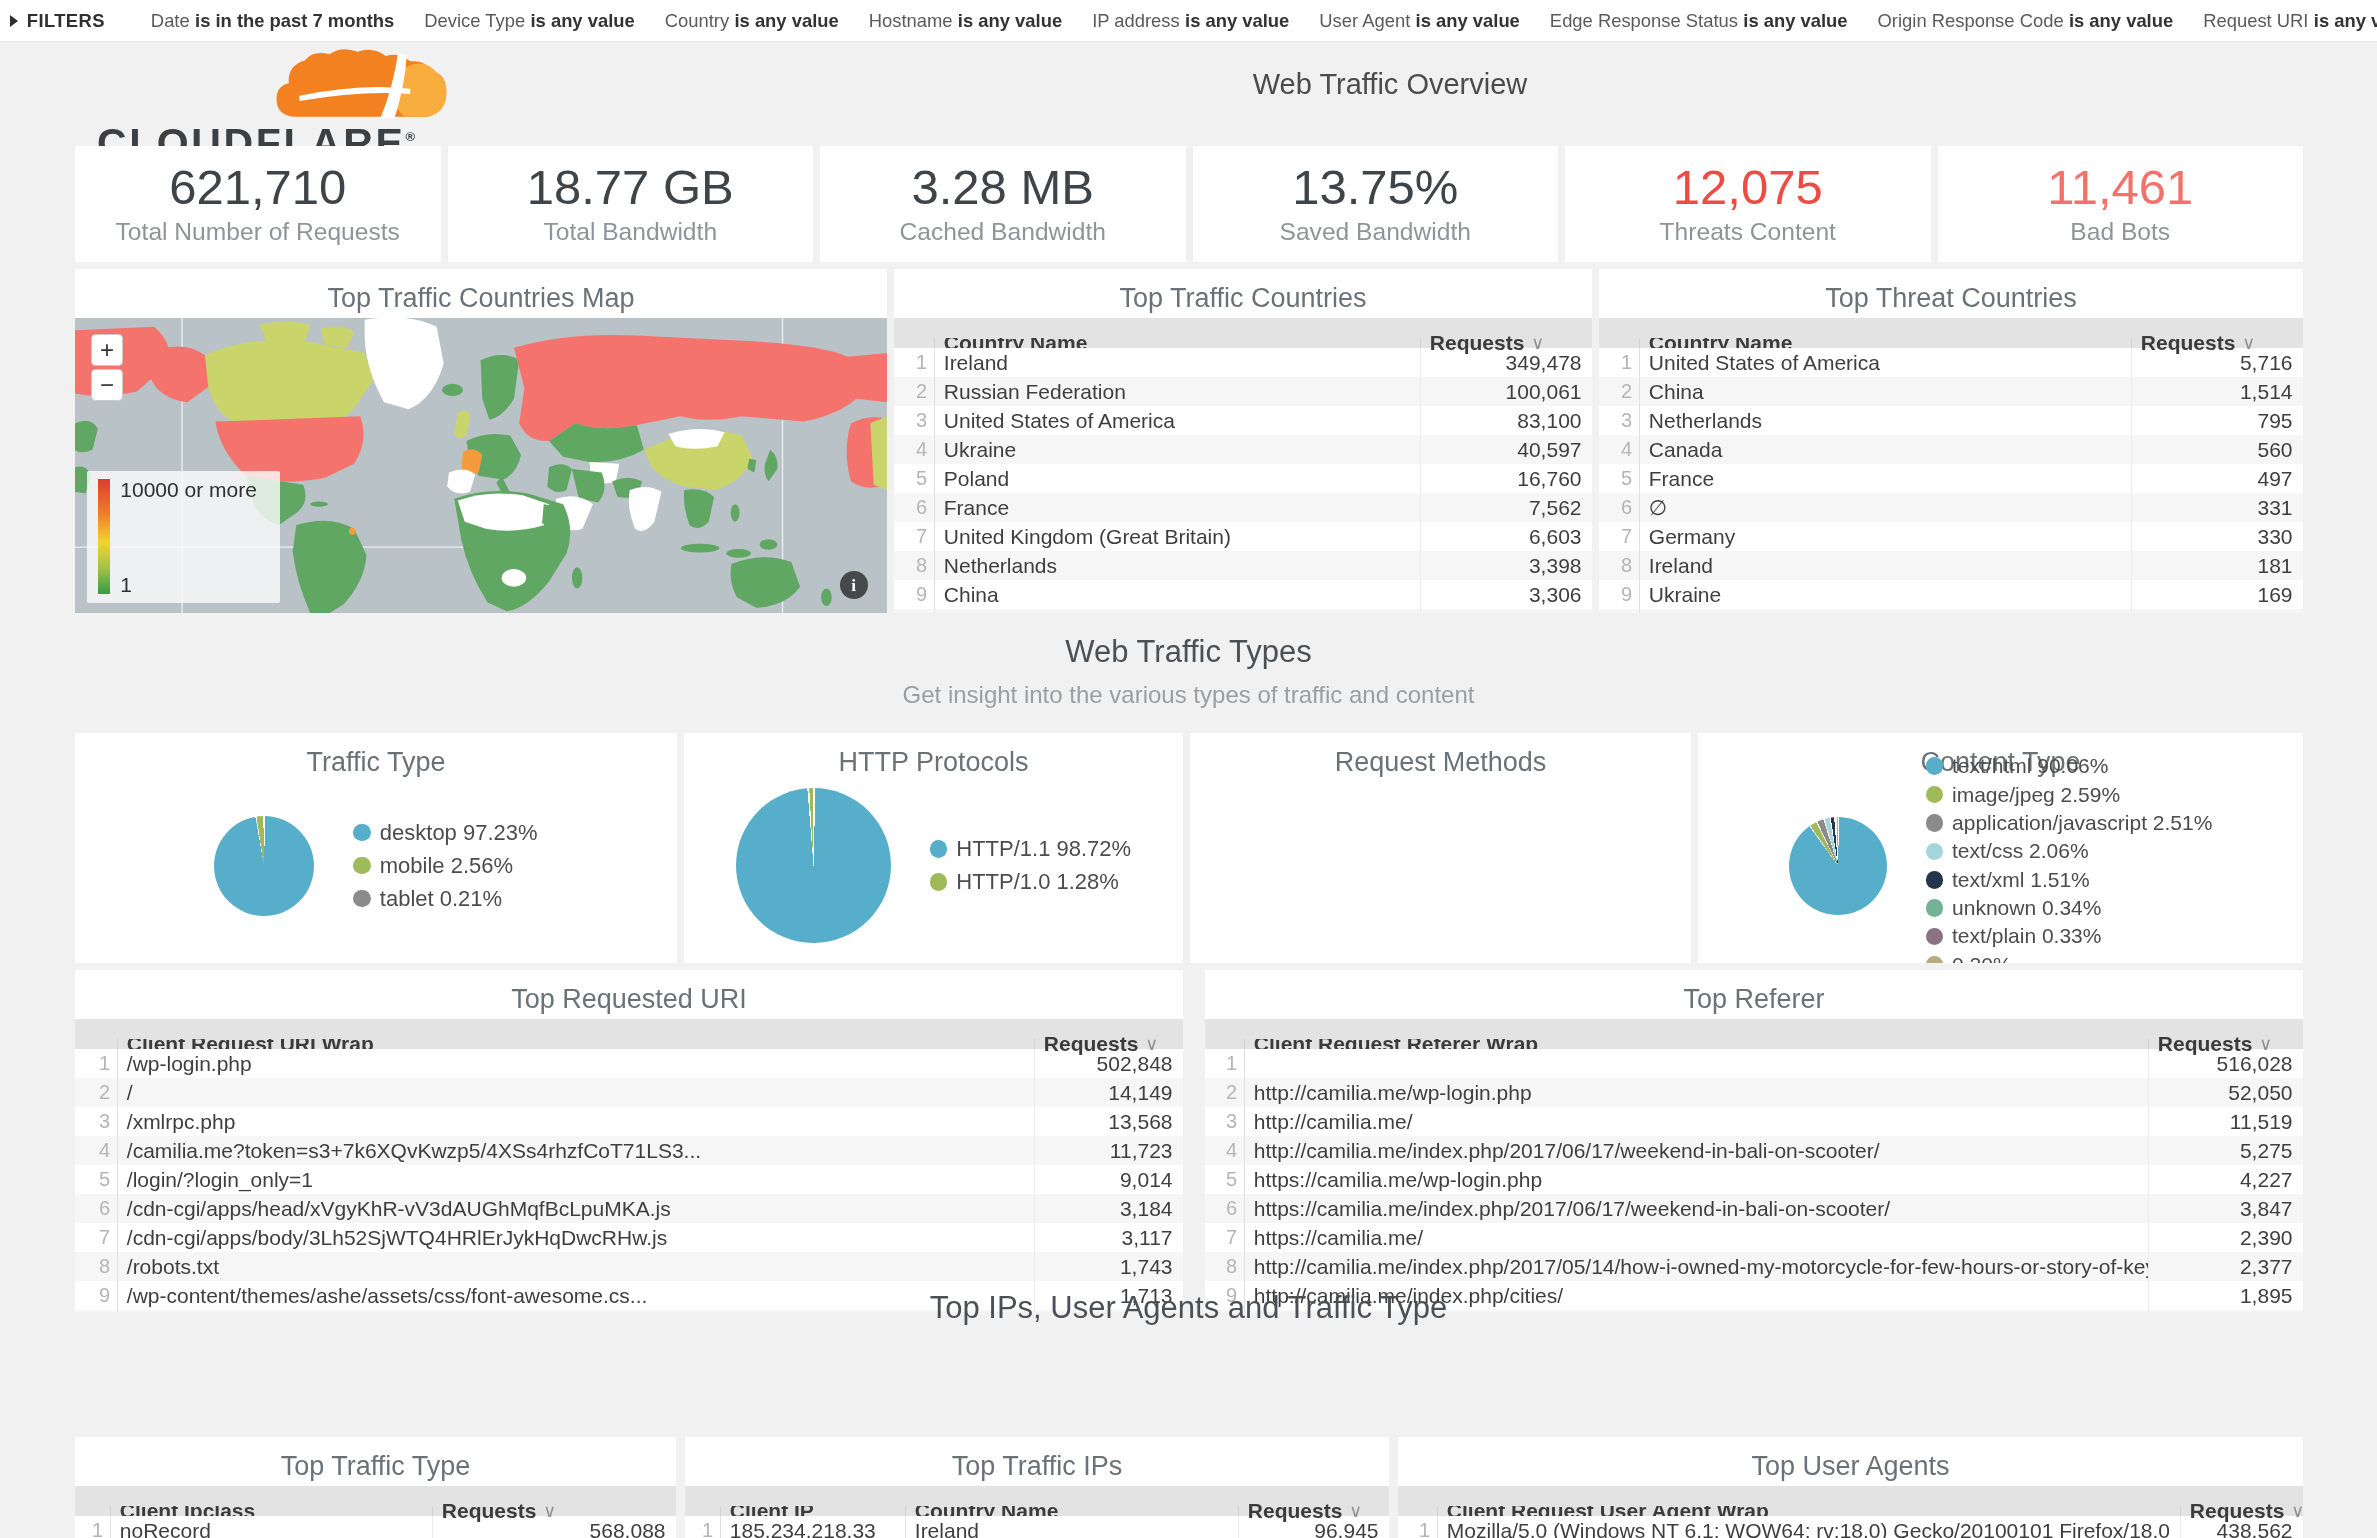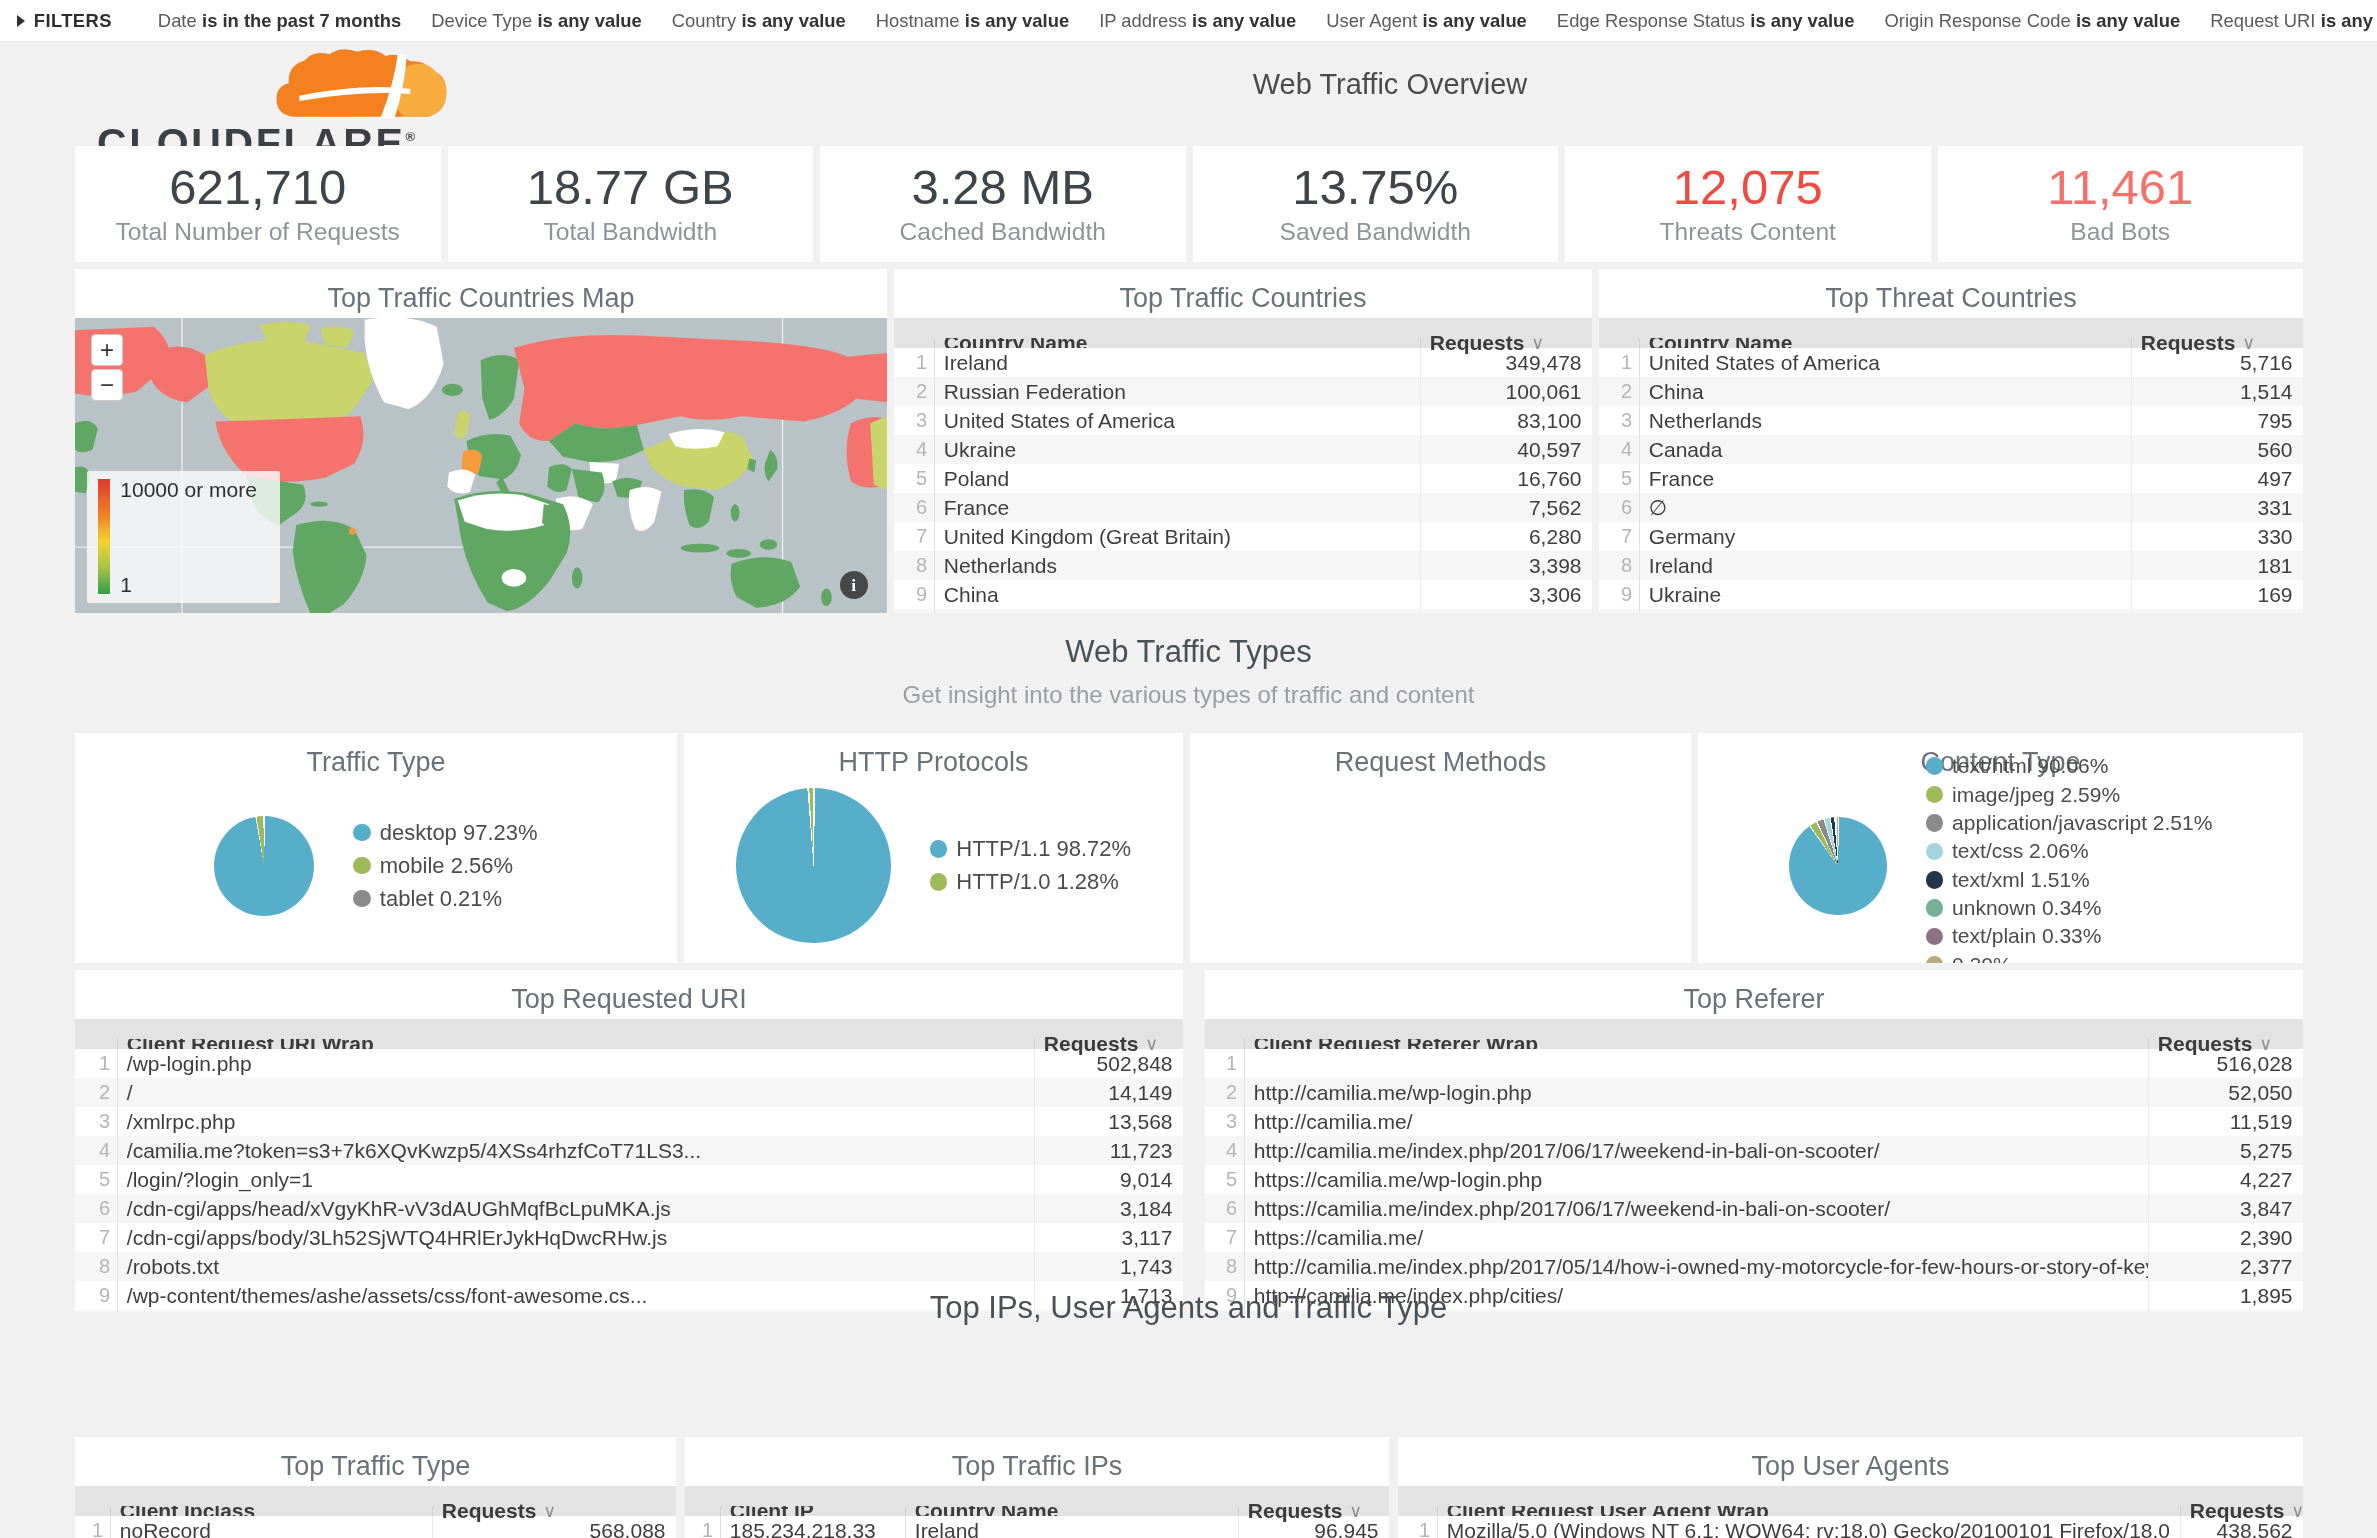--- a/index.html
+++ b/index.html
@@ -2,21 +2,21 @@
 <html style="--map-ocean: #b9c2c6; --map-red: #f4746d; --map-yellow: #c9d56a; --map-green: #5fa763; --map-orange: #f59a3d; --brand-orange: #f48120; --brand-light-orange: #faad3f;font-size:14px"><head>
 <meta charset="utf-8">
 <style>
   * { margin:0; padding:0; box-sizing:border-box; }
   html,body { width:2377px; height:1538px; }
   body { font-family:"Liberation Sans", sans-serif; background:#f1f1f2; }
   #root { position:relative; width:2377px; height:1538px; overflow:hidden; }
 
   
   .filterbar { position:absolute; top:0; left:0; width:2377px; height:42px; background:#ffffff;
-    border-bottom:0.9px solid #e8e8e8; display:flex; align-items:center; padding-left:17px;
+    border-bottom:0.9px solid #e8e8e8; display:flex; align-items:center; padding-left:10px;
     white-space:nowrap; overflow:hidden; }
   .filters-toggle { display:flex; align-items:center; margin-right:46px; cursor:pointer; }
   .tri { width:0; height:0; border-top:6.1px solid transparent; border-bottom:6.1px solid transparent;
     border-left:8px solid #2f2f2f; margin-right:8.8px; }
   .filters-label { font-size:18.4px; font-weight:bold; color:#2f2f2f; letter-spacing:0.4px; }
   .fitem { margin-right:30px; font-size:18.4px; color:#5a5a5a; cursor:pointer; }
   .fitem .fc { font-weight:bold; color:#333333; margin-left:5.3px; }
 
   
   .logo { position:absolute; left:97px; top:46px; width:351px; height:104px; }
@@ -295,21 +295,21 @@
             <span class="cellreq">16,760</span>
           </div>
         <div class="trow">
             <span class="rn">6</span>
             <span class="cellname">France</span>
             <span class="cellreq">7,562</span>
           </div>
         <div class="trow">
             <span class="rn">7</span>
             <span class="cellname">United Kingdom (Great Britain)</span>
-            <span class="cellreq">6,280</span>
+            <span class="cellreq">6,603</span>
           </div>
         <div class="trow">
             <span class="rn">8</span>
             <span class="cellname">Netherlands</span>
             <span class="cellreq">3,398</span>
           </div>
         <div class="trow">
             <span class="rn">9</span>
             <span class="cellname">China</span>
             <span class="cellreq">3,306</span>

